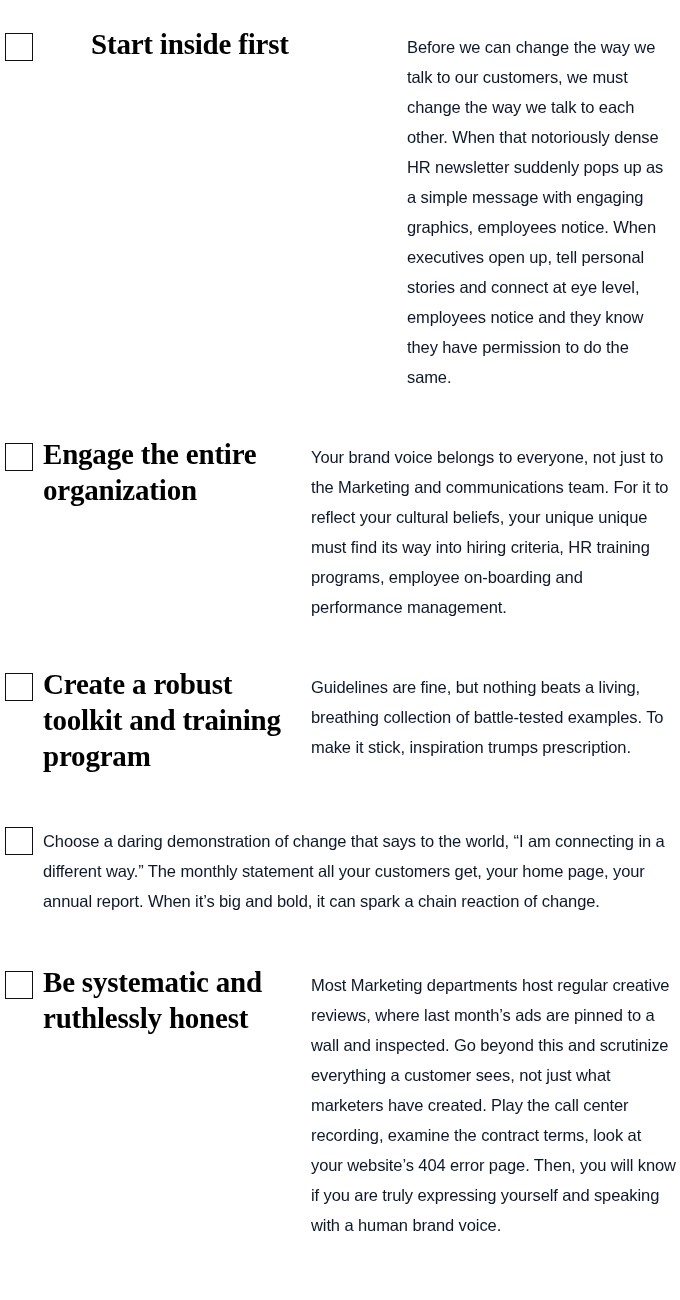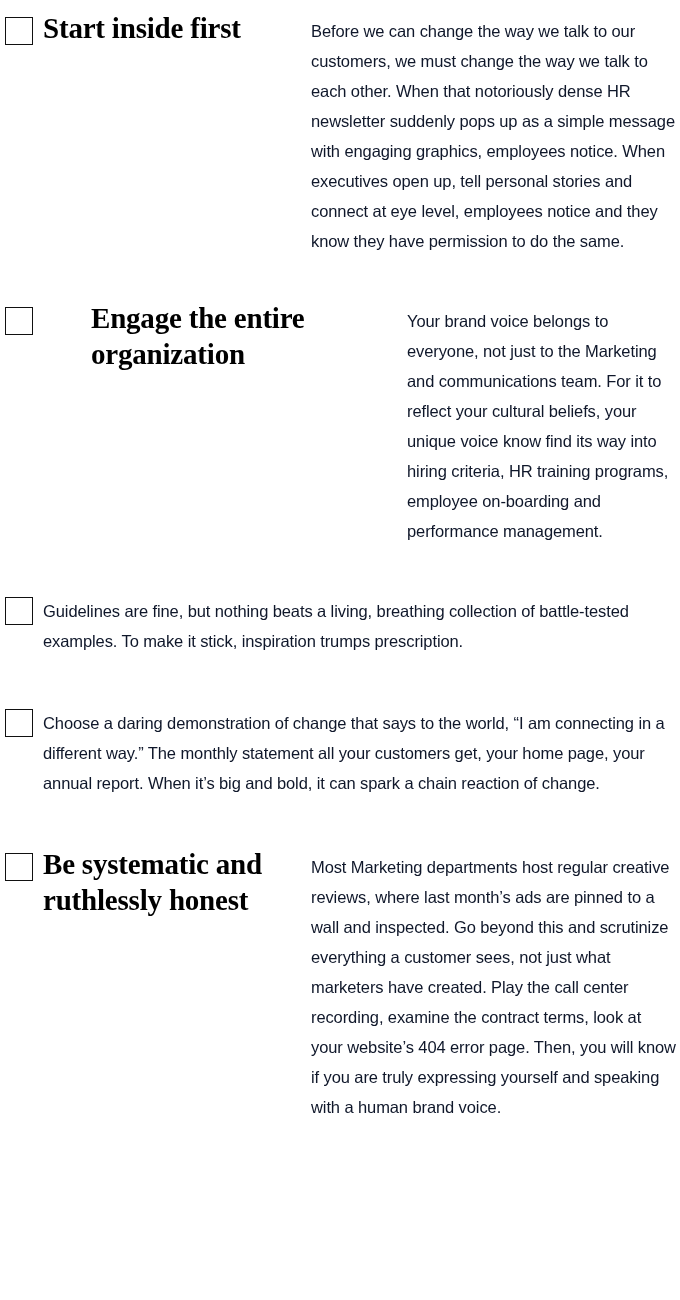--- a/index.html
+++ b/index.html
@@ -61,22 +61,22 @@
   .body-text {
     font-family: "Liberation Sans", sans-serif;
     font-size: 16.5px;
     line-height: 30px;
     color: #0f172a;
     margin: 0;
     letter-spacing: -0.1px;
   }
 
   
-  .item-0 { margin-top: 10px; }
-  .item-1 { margin-top: 44px; gap: 48px; }
+  .item-0 { margin-top: 26px; gap: 48px; }
+  .item-1 { margin-top: 44px; }
   .item-2 { margin-top: 44px; }
   .item-3 { margin-top: 46px; }
   .item-4 { margin-top: 48px; }
 </style>
 </head>
 <body>
 
 <div class="page">
 
   <div class="item item-0">
@@ -92,27 +92,30 @@
   </div>
 
   <div class="item item-1">
     <div class="checkbox-cell">
       <div class="checkbox"></div>
     </div>
     <div class="heading-cell">
       <h2 class="heading">Engage the entire organization</h2>
     </div>
     <div class="body-cell">
-      <p class="body-text">Your brand voice belongs to everyone, not just to the Marketing and communications team. For it to reflect your cultural beliefs, your unique voice know find its way into hiring criteria, HR training programs, employee on-boarding and performance management.</p>
+      <p class="body-text">Your brand voice belongs to everyone, not just to the Marketing and communications team. For it to reflect your cultural beliefs, your unique unique must find its way into hiring criteria, HR training programs, employee on-boarding and performance management.</p>
     </div>
   </div>
 
   <div class="item item-2">
     <div class="checkbox-cell">
       <div class="checkbox"></div>
+    </div>
+    <div class="heading-cell">
+      <h2 class="heading">Create a robust toolkit and training program</h2>
     </div>
     <div class="body-cell">
       <p class="body-text">Guidelines are fine, but nothing beats a living, breathing collection of battle-tested examples. To make it stick, inspiration trumps prescription.</p>
     </div>
   </div>
 
   <div class="item item-3">
     <div class="checkbox-cell">
       <div class="checkbox"></div>
     </div>

